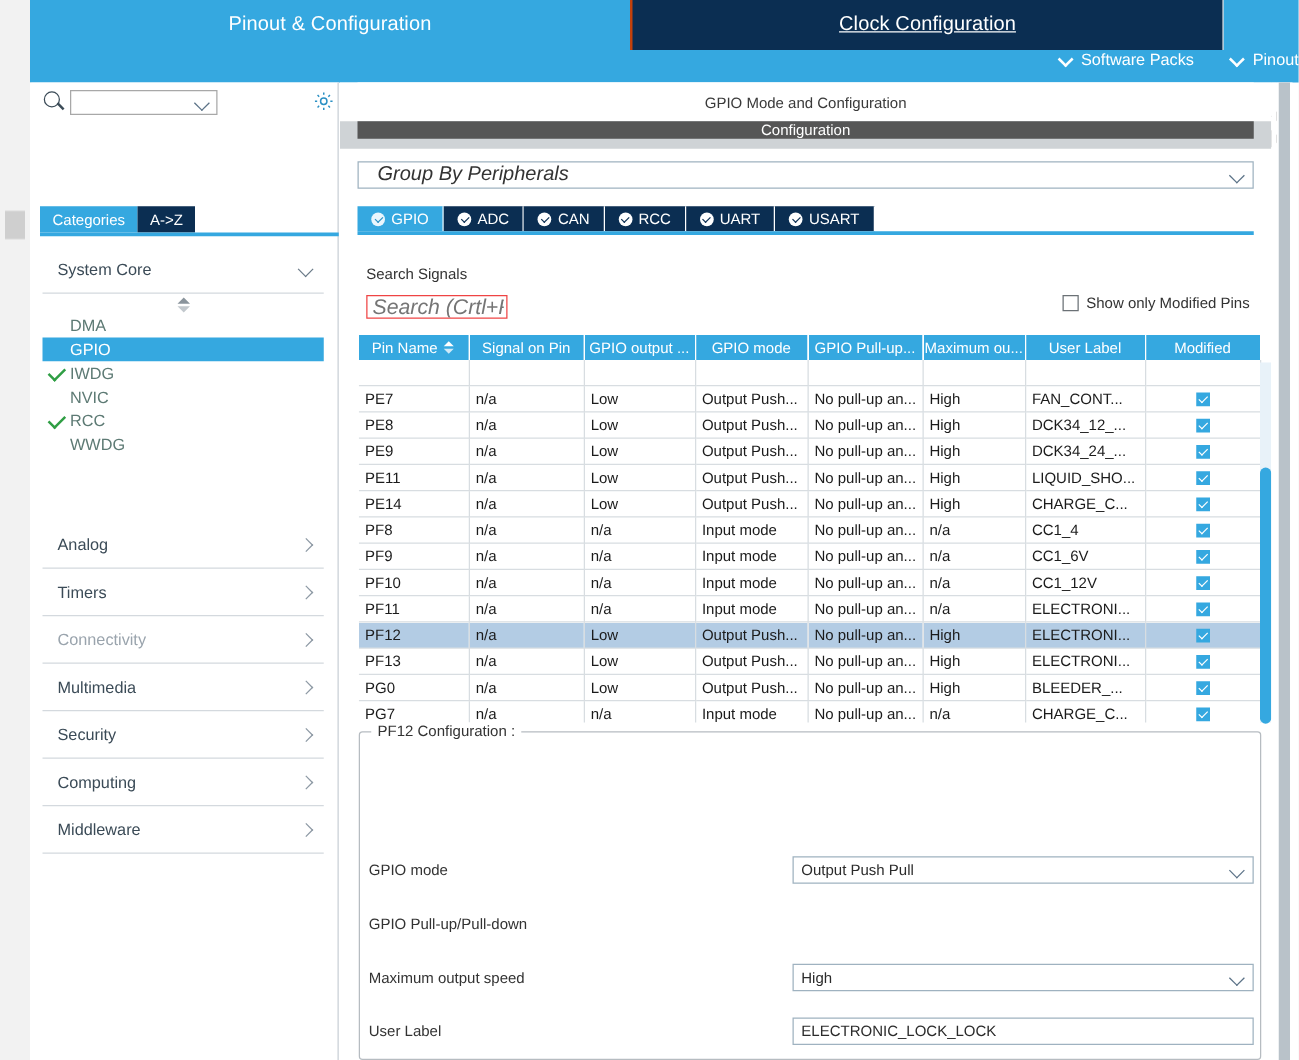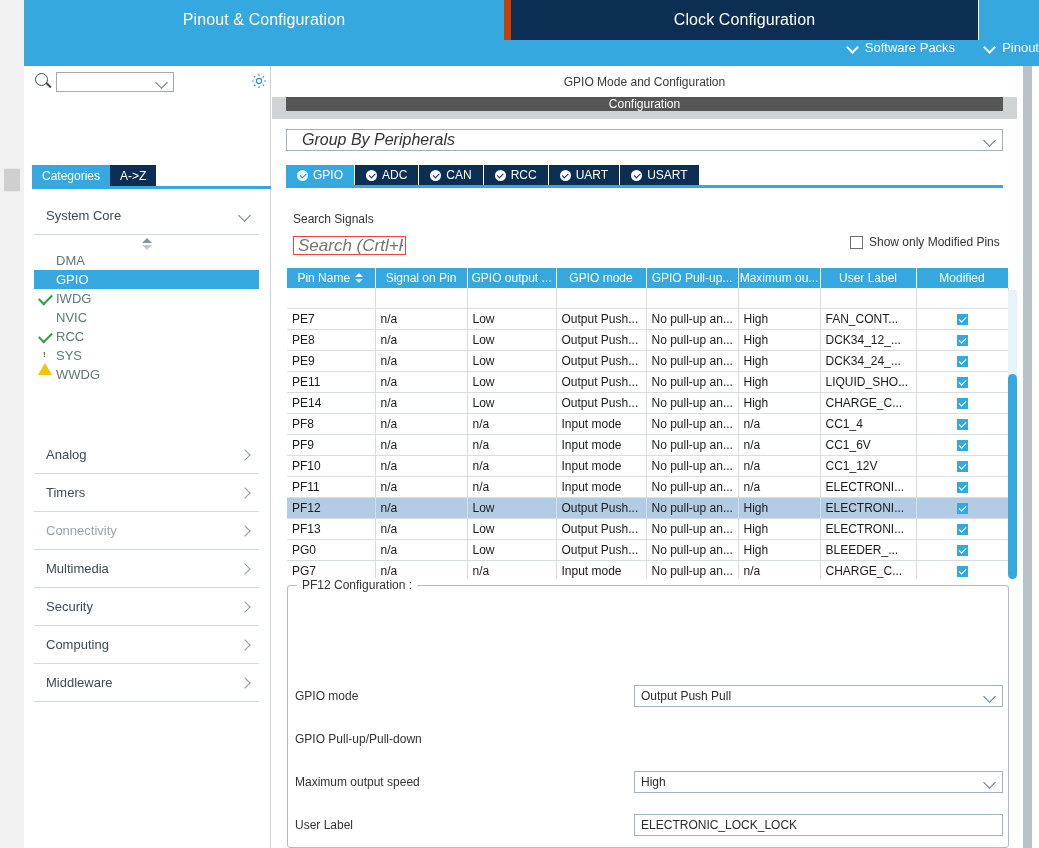--- a/index.html
+++ b/index.html
@@ -28,21 +28,21 @@
   .mode-tabs{
     position:absolute;left:24px;top:0;width:1015px;height:40px;
     display:flex;
   }
   .mode-tab{
     height:40px;display:flex;align-items:center;justify-content:center;
     color:#ffffff;font-size:16px;letter-spacing:.1px;
     box-sizing:border-box;
   }
   .mode-tab.inactive{background:#35a8e0;}
-  .mode-tab.active{background:#0b2e52;border-left:7px solid #c2410c;border-right:1px solid #ffffff;}
+  .mode-tab.active{background:#0b2e52;border-left:2px solid #c2410c;border-right:1px solid #ffffff;text-decoration:underline;}
   .mode-tab.t1{width:480px;}
   .mode-tab.t2{width:475px;}
   .mode-tab.t3{width:60px;}
 
   
   .subbar{
     position:absolute;left:24px;top:40px;width:1015px;height:26px;
     background:#35a8e0;color:#ffffff;font-size:13px;
     display:flex;align-items:flex-start;justify-content:flex-end;
   }
@@ -388,24 +388,20 @@
         <span>IWDG</span>
       </div>
       <div class="leaf">
         <span>NVIC</span>
       </div>
       <div class="leaf">
         <span class="badge">
             <span class="tick"></span>
           </span>
         <span>RCC</span>
-      </div>
-      <div class="leaf">
-        <span class="badge"><span class="warn"></span></span>
-        <span>SYS</span>
       </div>
       <div class="leaf">
         <span>WWDG</span>
       </div>
 
       <div class="leaf-gap"></div>
 
       <div class="grp">
         <span class="grp-label">Analog</span>
         <span class="arrow-right"></span>

